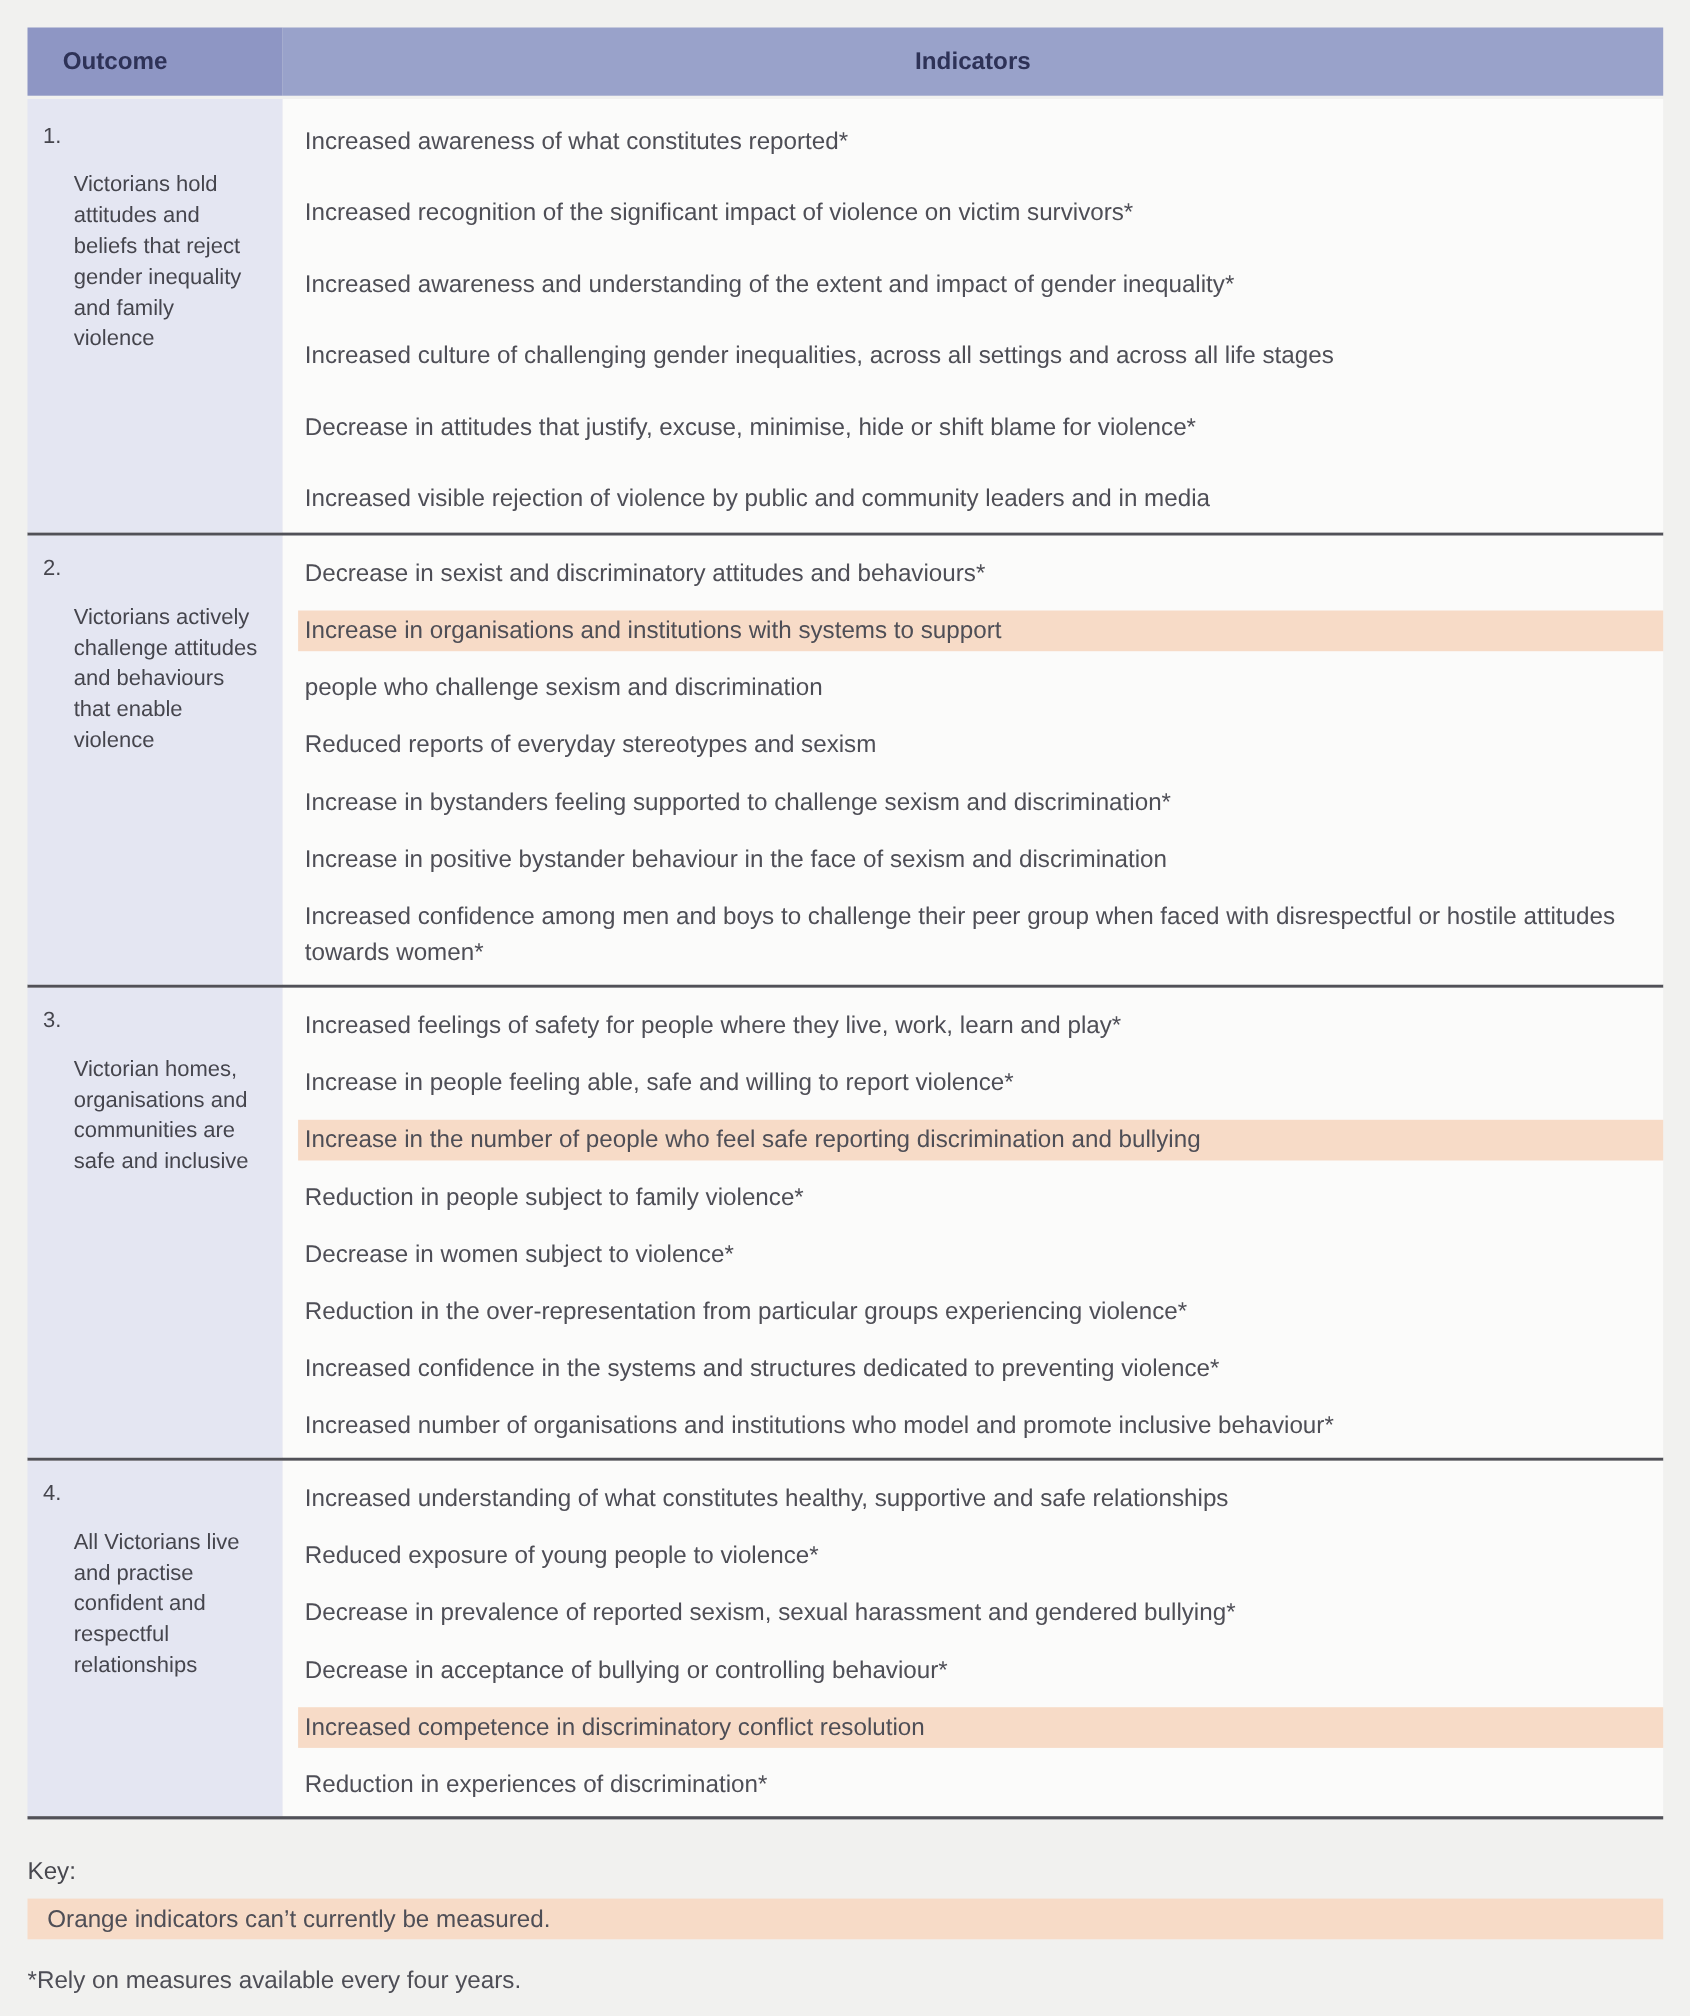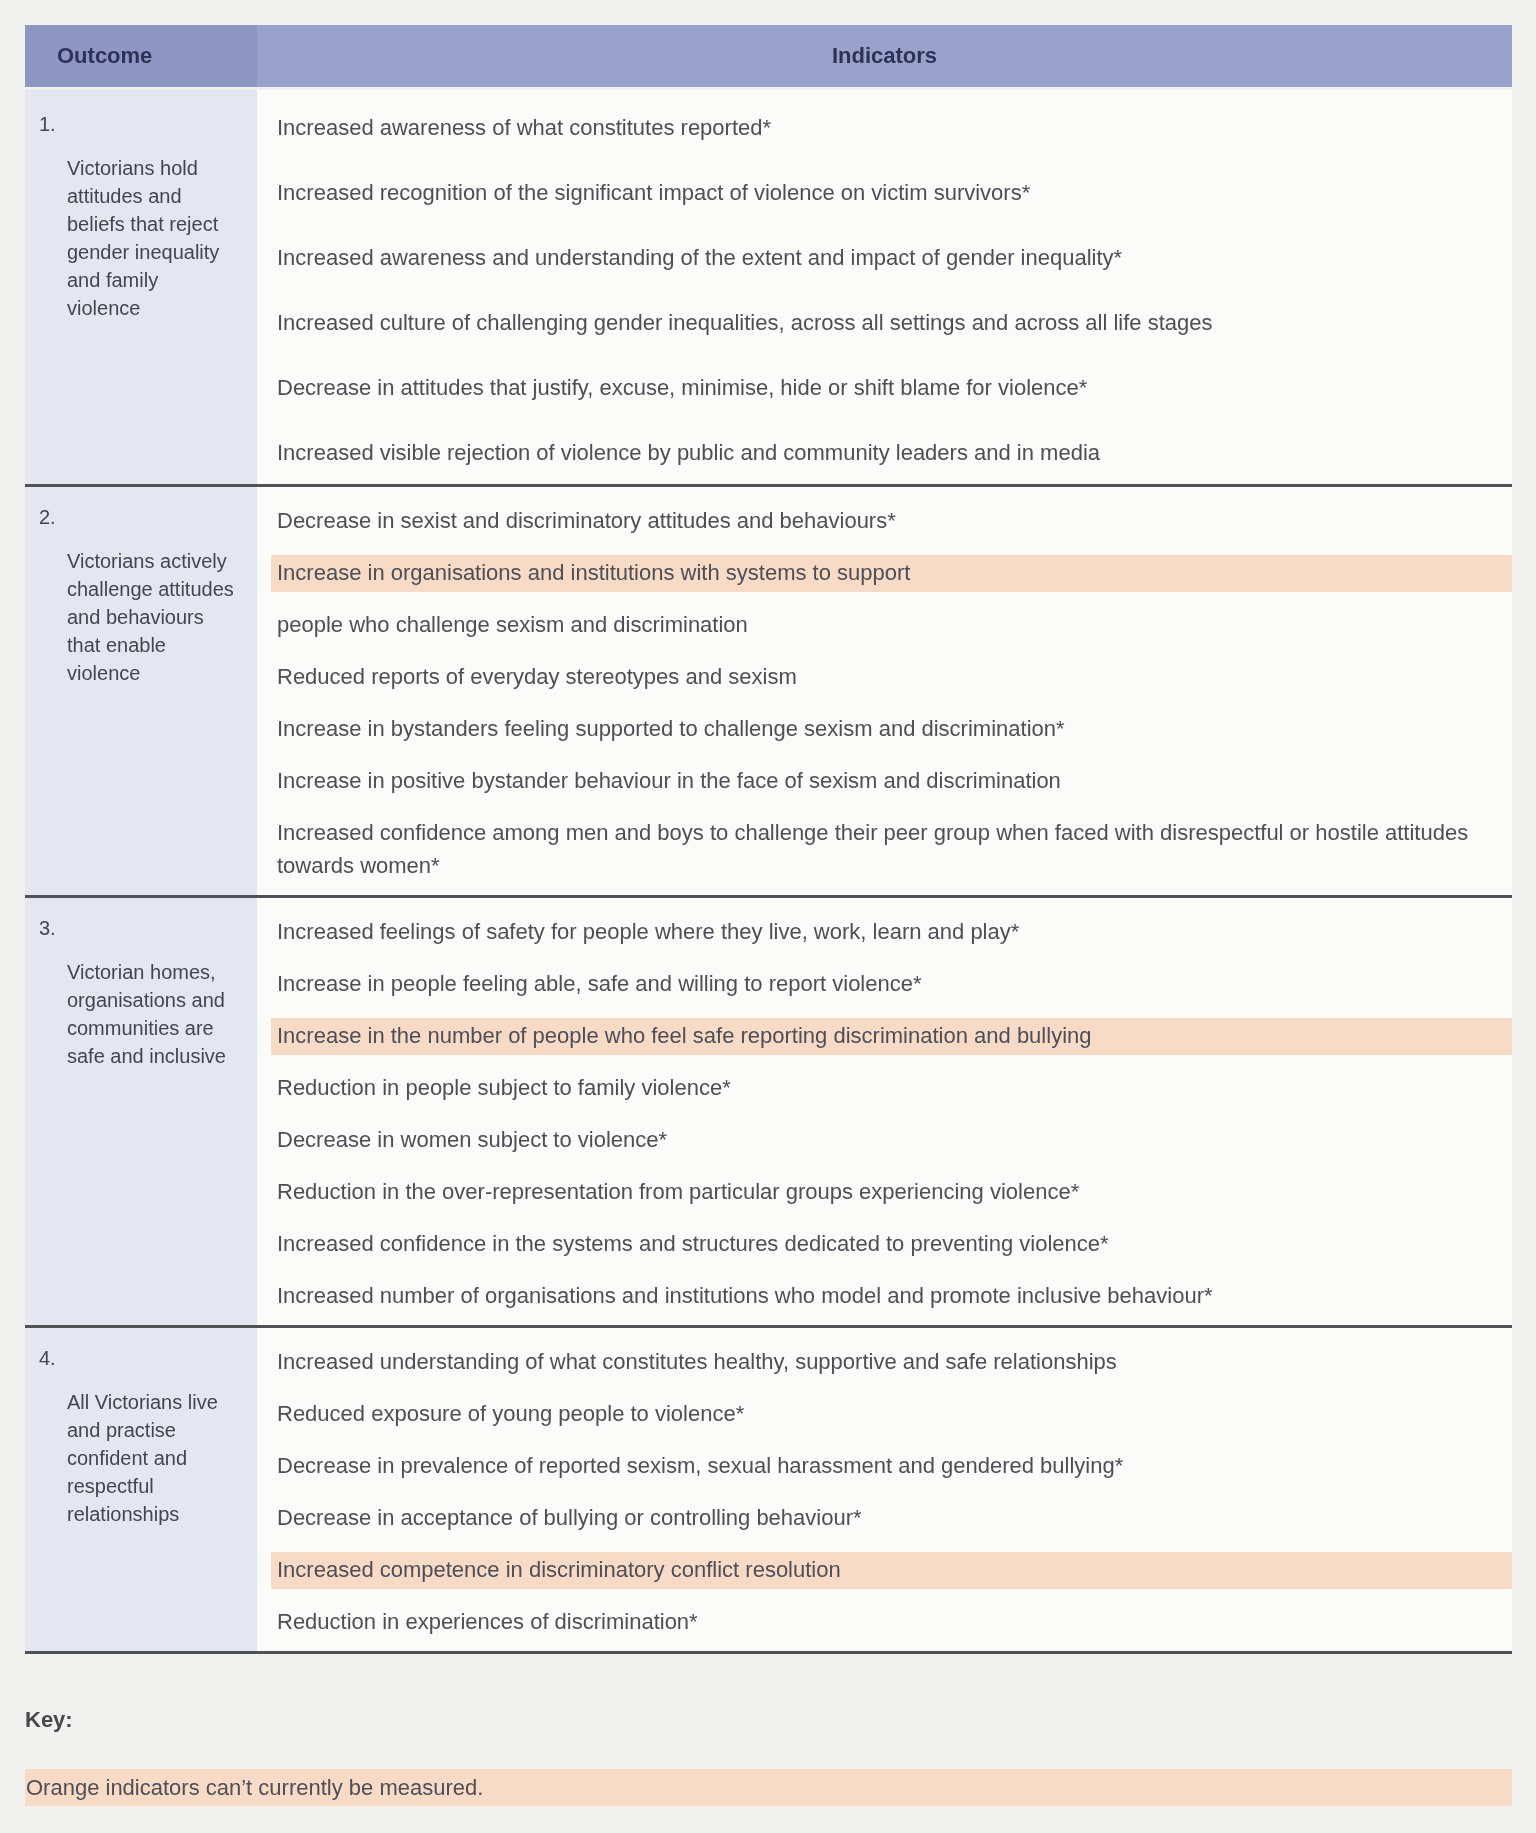--- a/index.html
+++ b/index.html
@@ -48,25 +48,25 @@
   .ind-row {
     line-height:33px;
     margin:0 0 15px -6px;
     padding:1px 6px 3px 6px;
   }
   .sec1 .ind-row { margin-bottom:28px; }
   .indicators-cell .ind-row:last-child { margin-bottom:0; }
   .ind-row.highlighted { background:var(--orange-highlight,#f7dbc7); }
 
   
-  .key-label { margin-top:53px; font-size:22px; font-weight:bold; color:#48484f; }
+  .key-label { margin-top:34px; font-size:22px; font-weight:normal; color:#48484f; }
   .key-orange {
-    margin-top:36px; height:37px; line-height:37px;
+    margin-top:12px; height:37px; line-height:37px;
     background:var(--orange-highlight,#f7dbc7);
-    font-size:22px; padding-left:1px;
+    font-size:22px; padding-left:18px;
   }
   .key-note { margin-top:20px; font-size:22px; line-height:33px; }
 </style>
 </head>
 <body>
 
 <div class="page">
 
   <div>
     <div class="thead">

